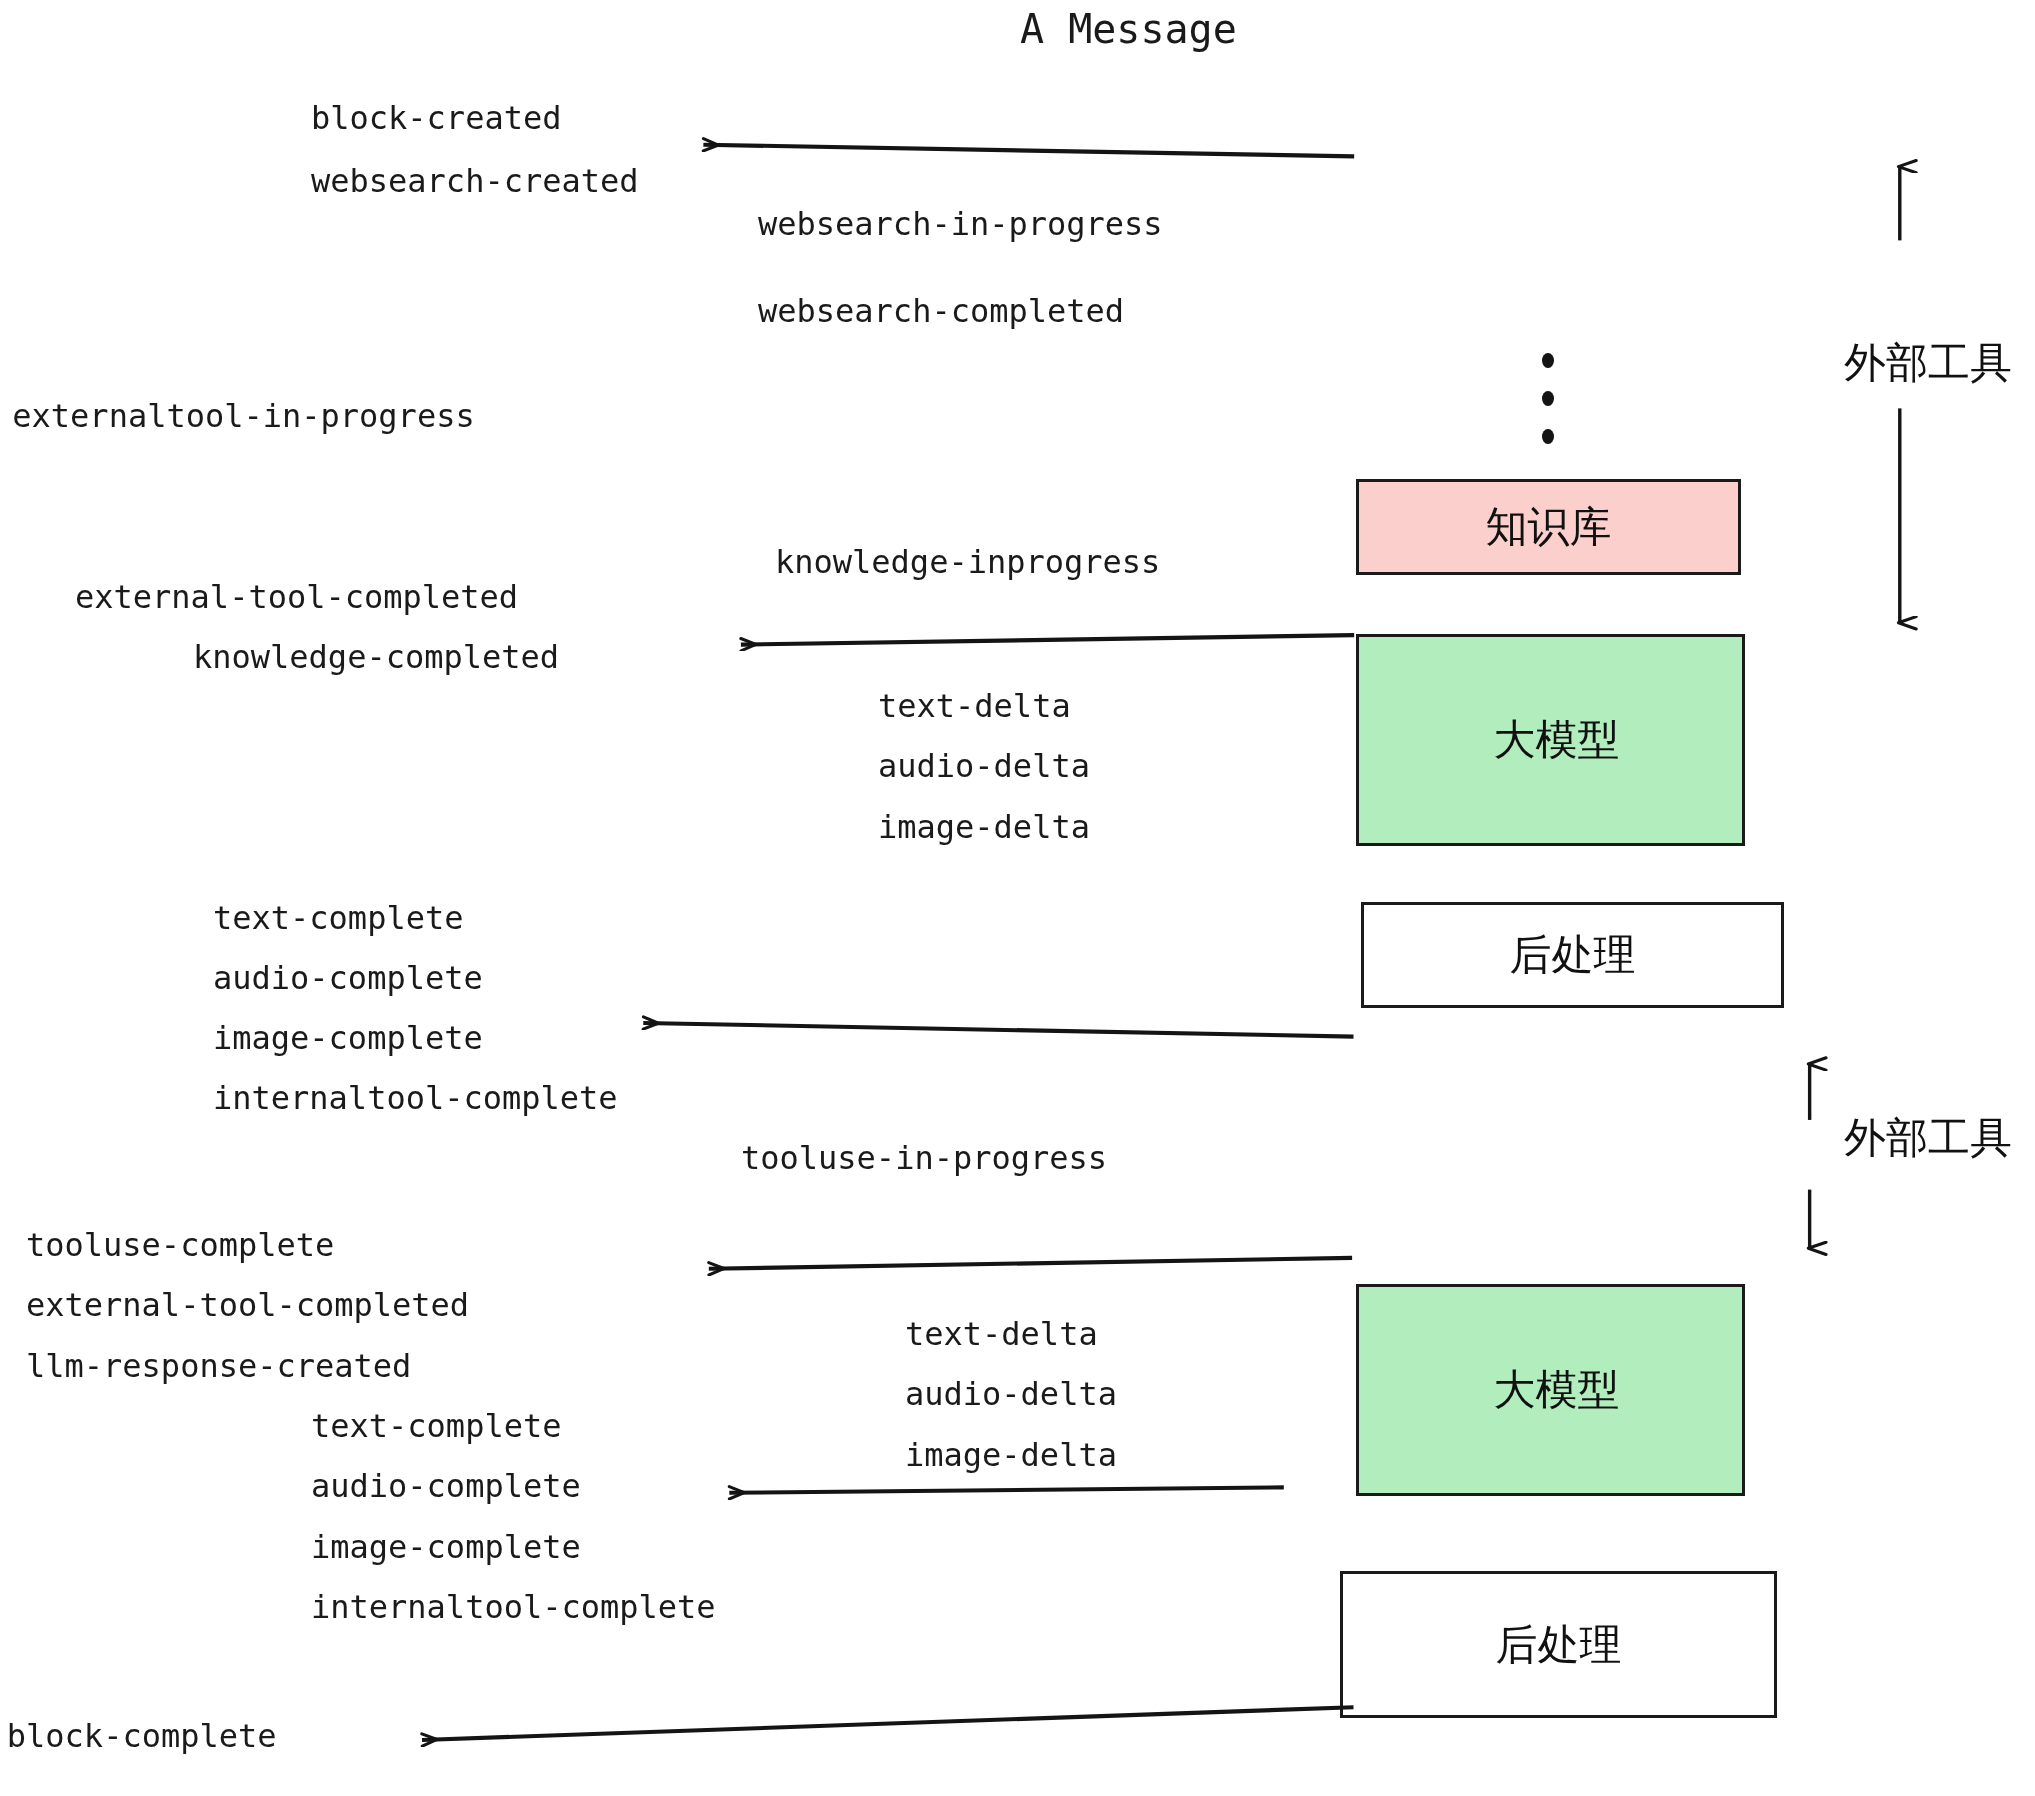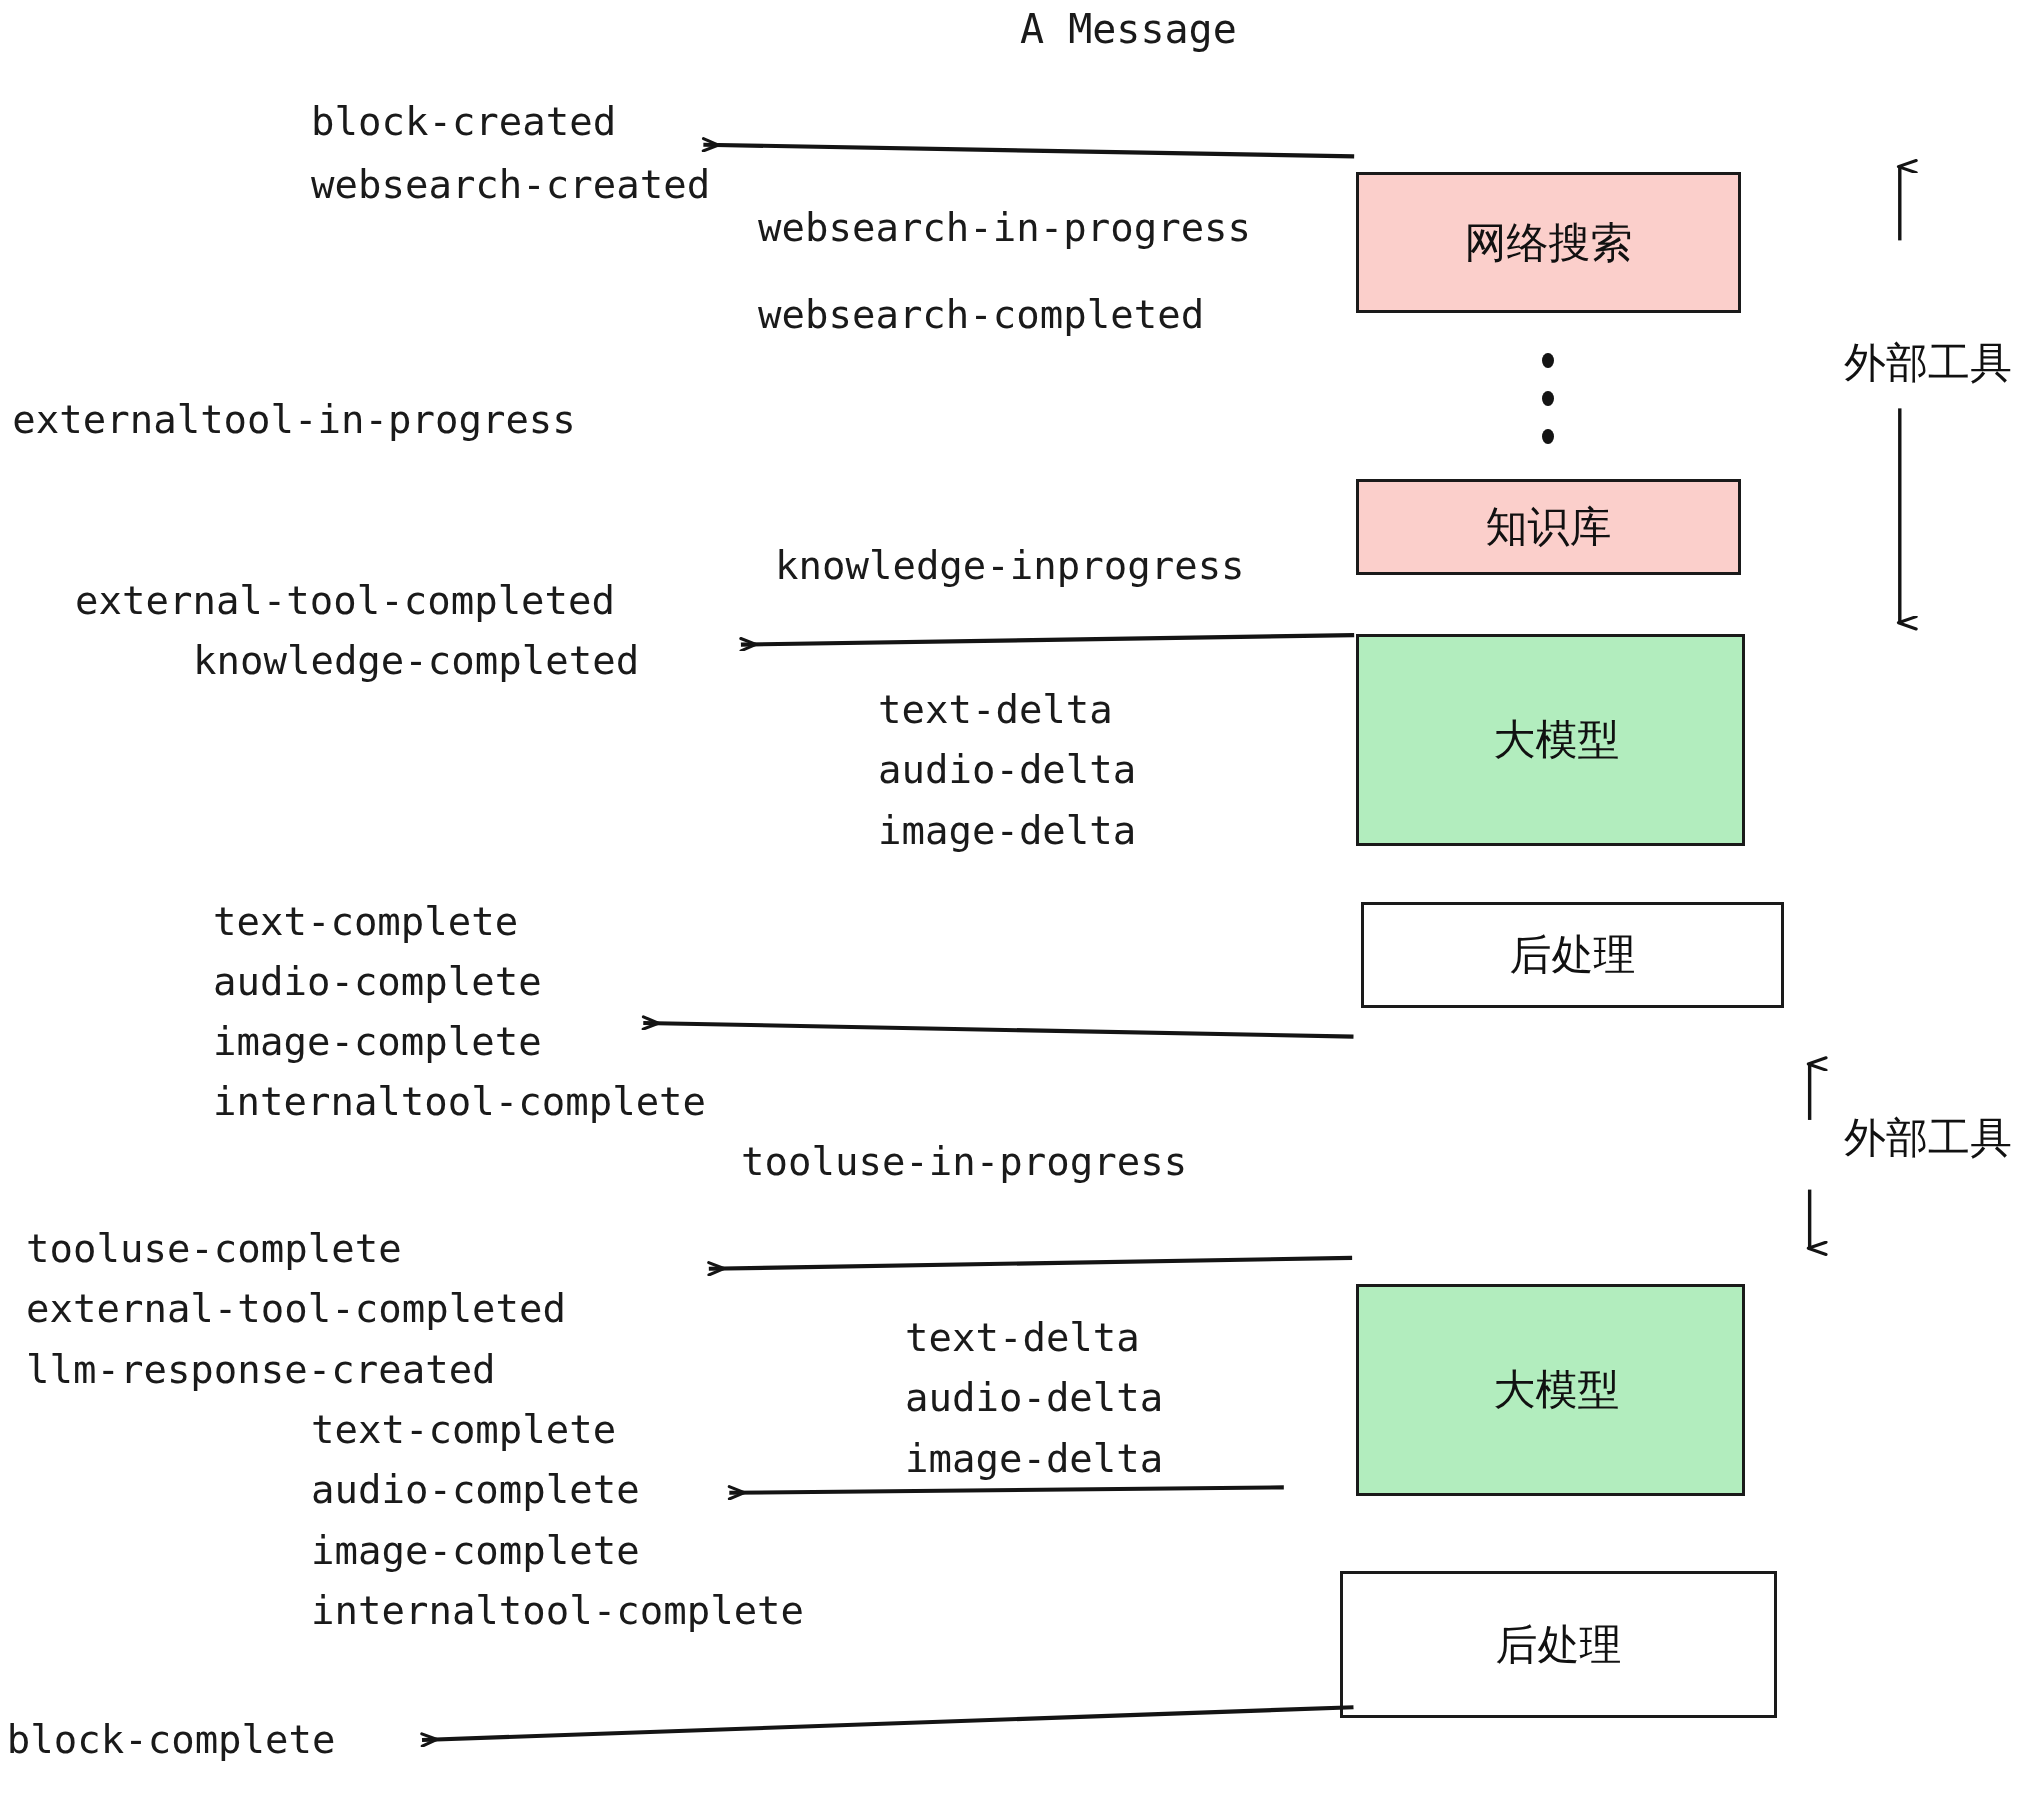--- a/index.html
+++ b/index.html
@@ -2,21 +2,21 @@
 <html style="font-size:11px"><head>
 <meta charset="utf-8">
 <style>
   html,body{margin:0;padding:0;background:#ffffff;}
   body{font-family:"DejaVu Sans Mono",monospace;}
   #stage{position:relative;width:2035px;height:1796px;background:#ffffff;overflow:hidden;}
 
   .mono{
     position:absolute;
     font-family:"DejaVu Sans Mono","Liberation Mono",monospace;
-    font-size:39px;
+    font-size:32px;
     line-height:1;
     color:#1a1a1a;
     white-space:pre;
     letter-spacing:0px;
   }
   .title{
     position:absolute;
     font-family:"DejaVu Sans Mono","Liberation Mono",monospace;
     font-size:40px;
     color:#1a1a1a;
@@ -53,23 +53,20 @@
 
   svg.overlay{position:absolute;left:0;top:0;width:2035px;height:1796px;pointer-events:none;}
 </style>
 </head>
 <body>
 
 <div id="stage">
 
   <div class="title" style="left:979px; top:5.5px;margin-left:41px;">A Message</div>
 
-  <div class="node pink" style="left:1356px; top:172px; width:385px; height:141px;">
-    <span class="nlabel">网络搜索</span>
-  </div>
 
   <div class="node pink" style="left:1356px; top:479px; width:385px; height:96px;">
     <span class="nlabel">知识库</span>
   </div>
 
   <div class="node green" style="left:1356px; top:634px; width:389px; height:212px;">
     <span class="nlabel">大模型</span>
   </div>
 
   <div class="node white" style="left:1361px; top:902px; width:423px; height:106px;">

